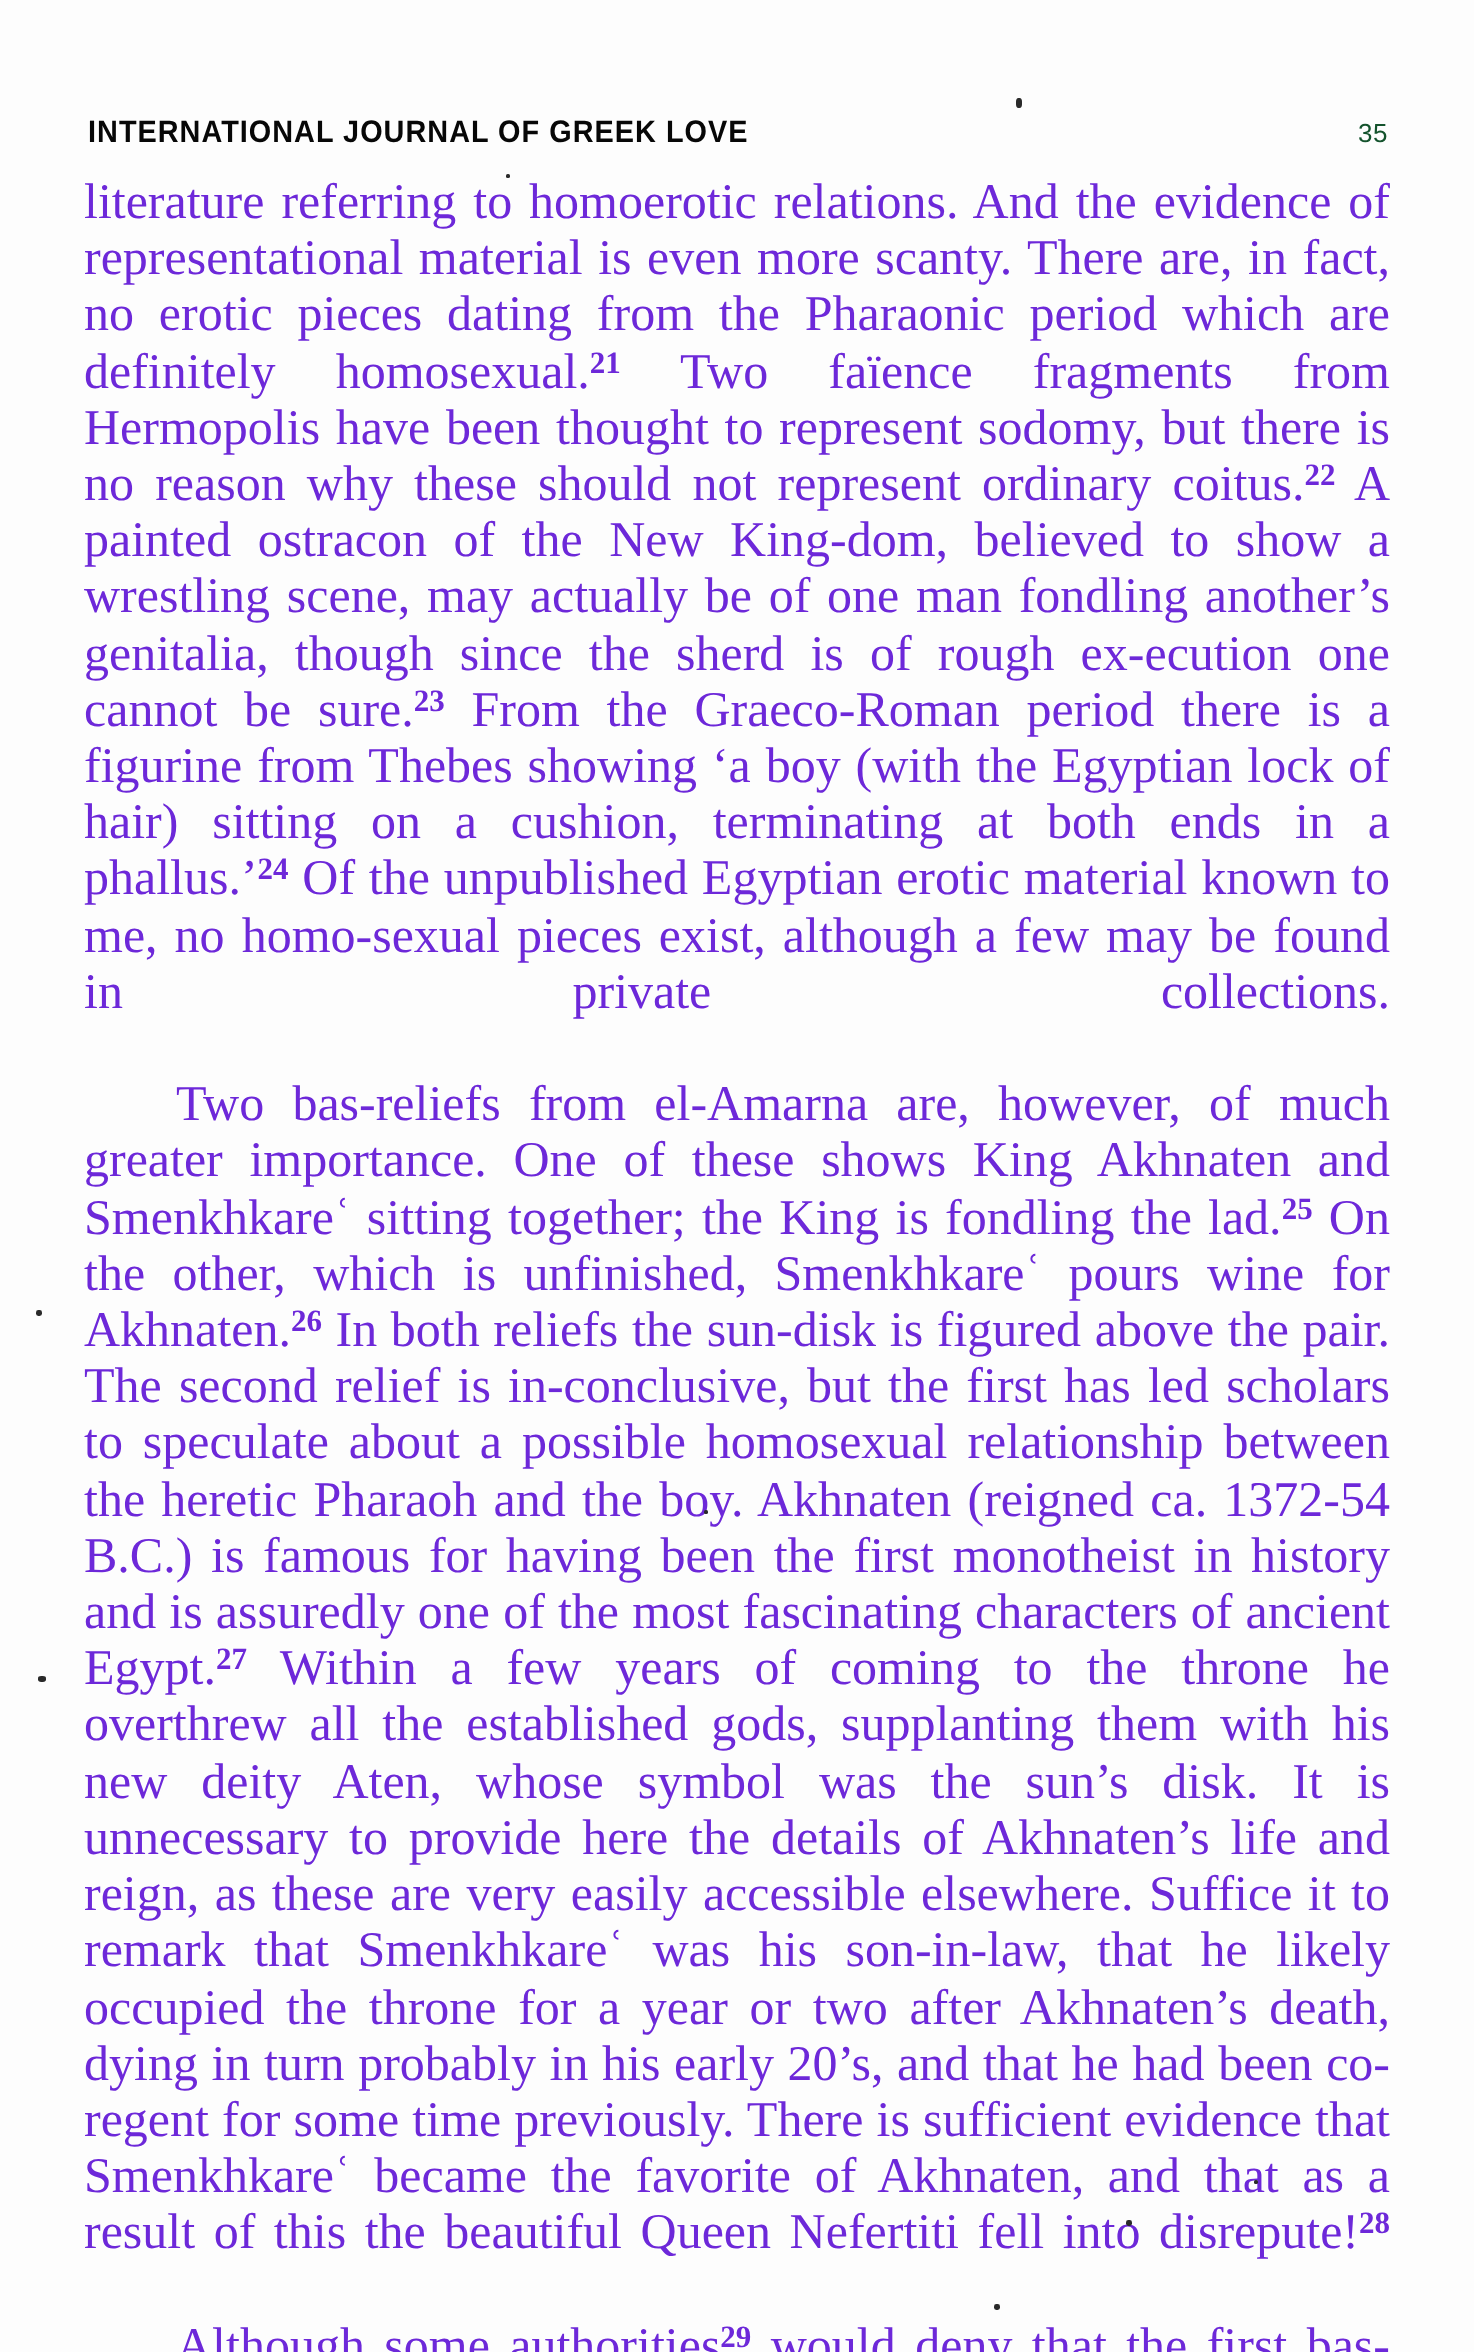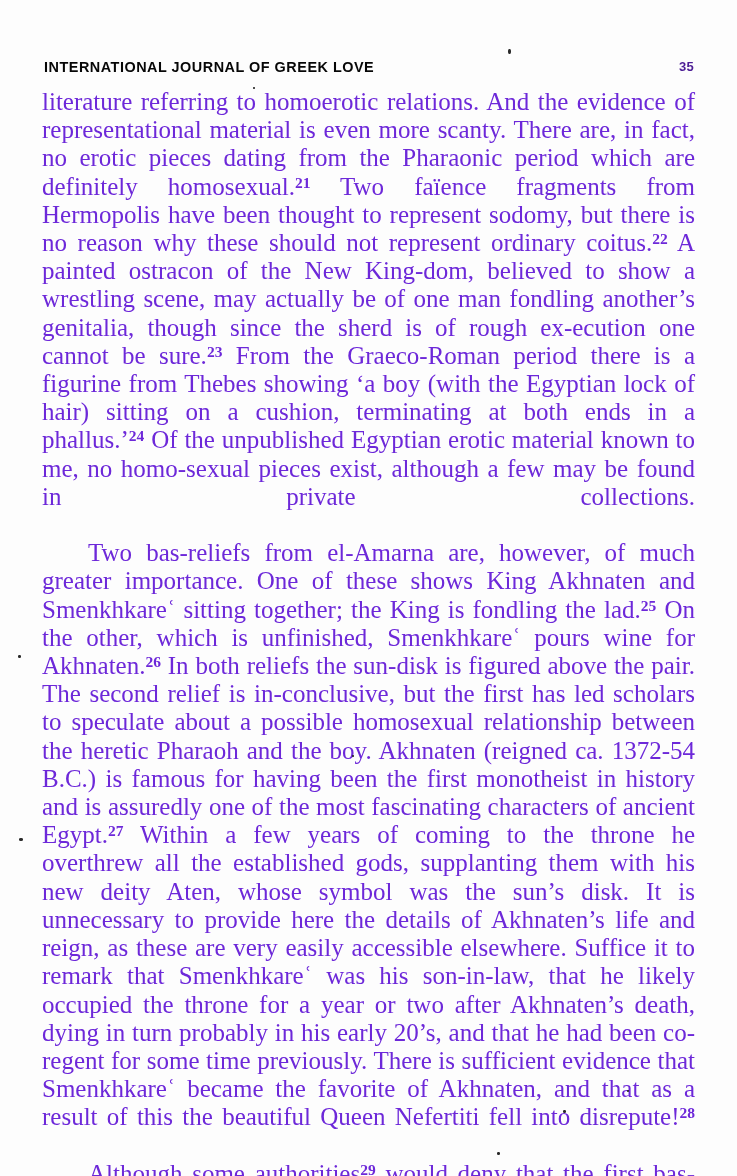--- a/index.html
+++ b/index.html
@@ -40,24 +40,24 @@
     transform: scaleX(0.93);
     transform-origin: left center;
     white-space: nowrap;
   }
 
   #page-number {
     position: absolute;
     right: 0;
     top: 1px;
     font-family: "Liberation Sans", "DejaVu Sans", sans-serif;
-    font-weight: bold;
+    font-weight: normal;
     font-size: 13px;
     letter-spacing: 0.3px;
-    color: #4c1d95;
+    color: #14532d;
   }
 
   
   #body-text {
     position: absolute;
     left: 42px;
     top: 88px;
     width: 653px;
     font-size: 25px;
     line-height: 28.2px;

